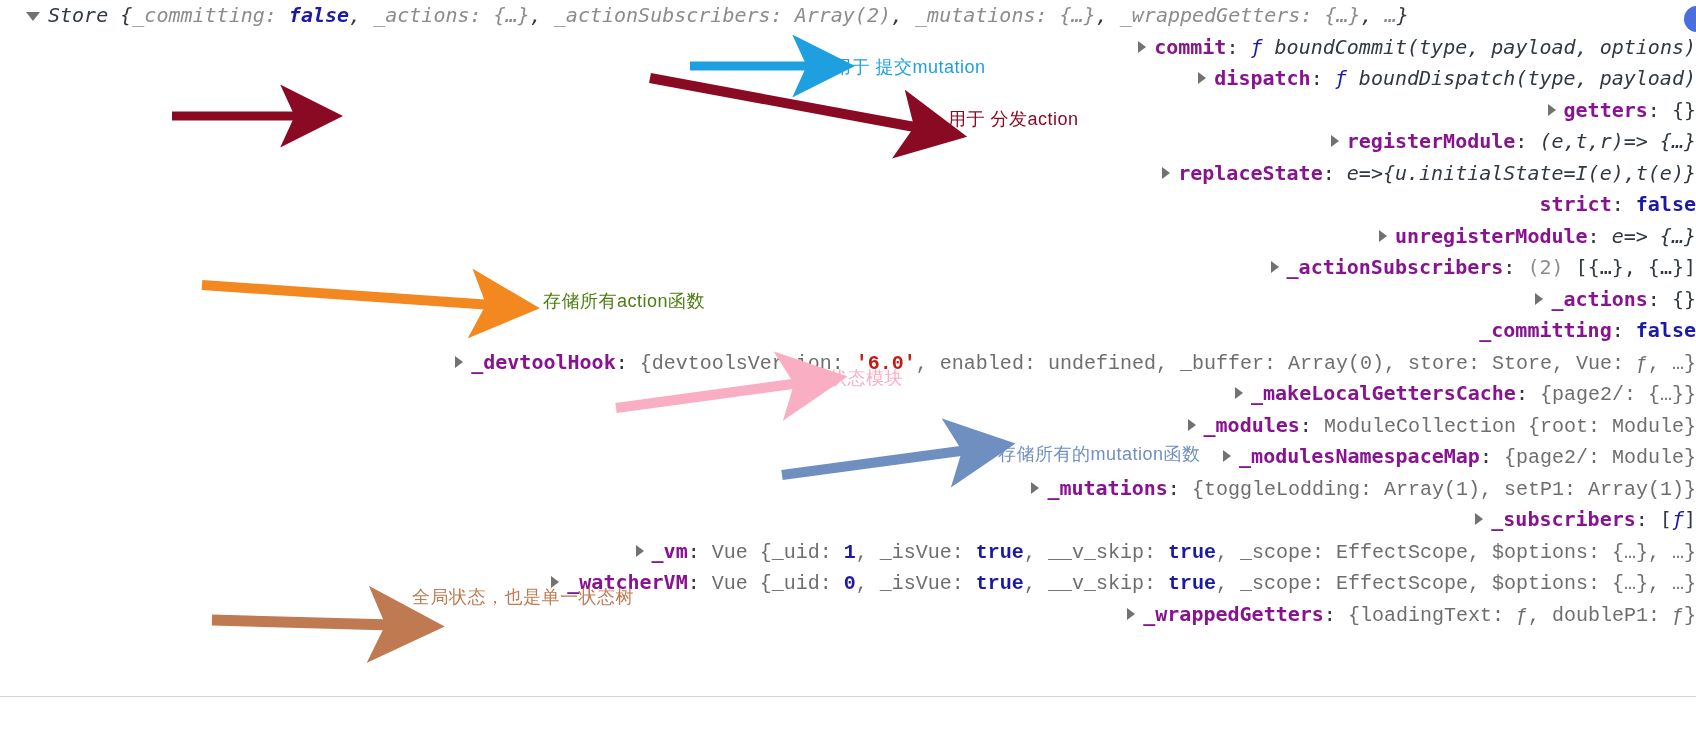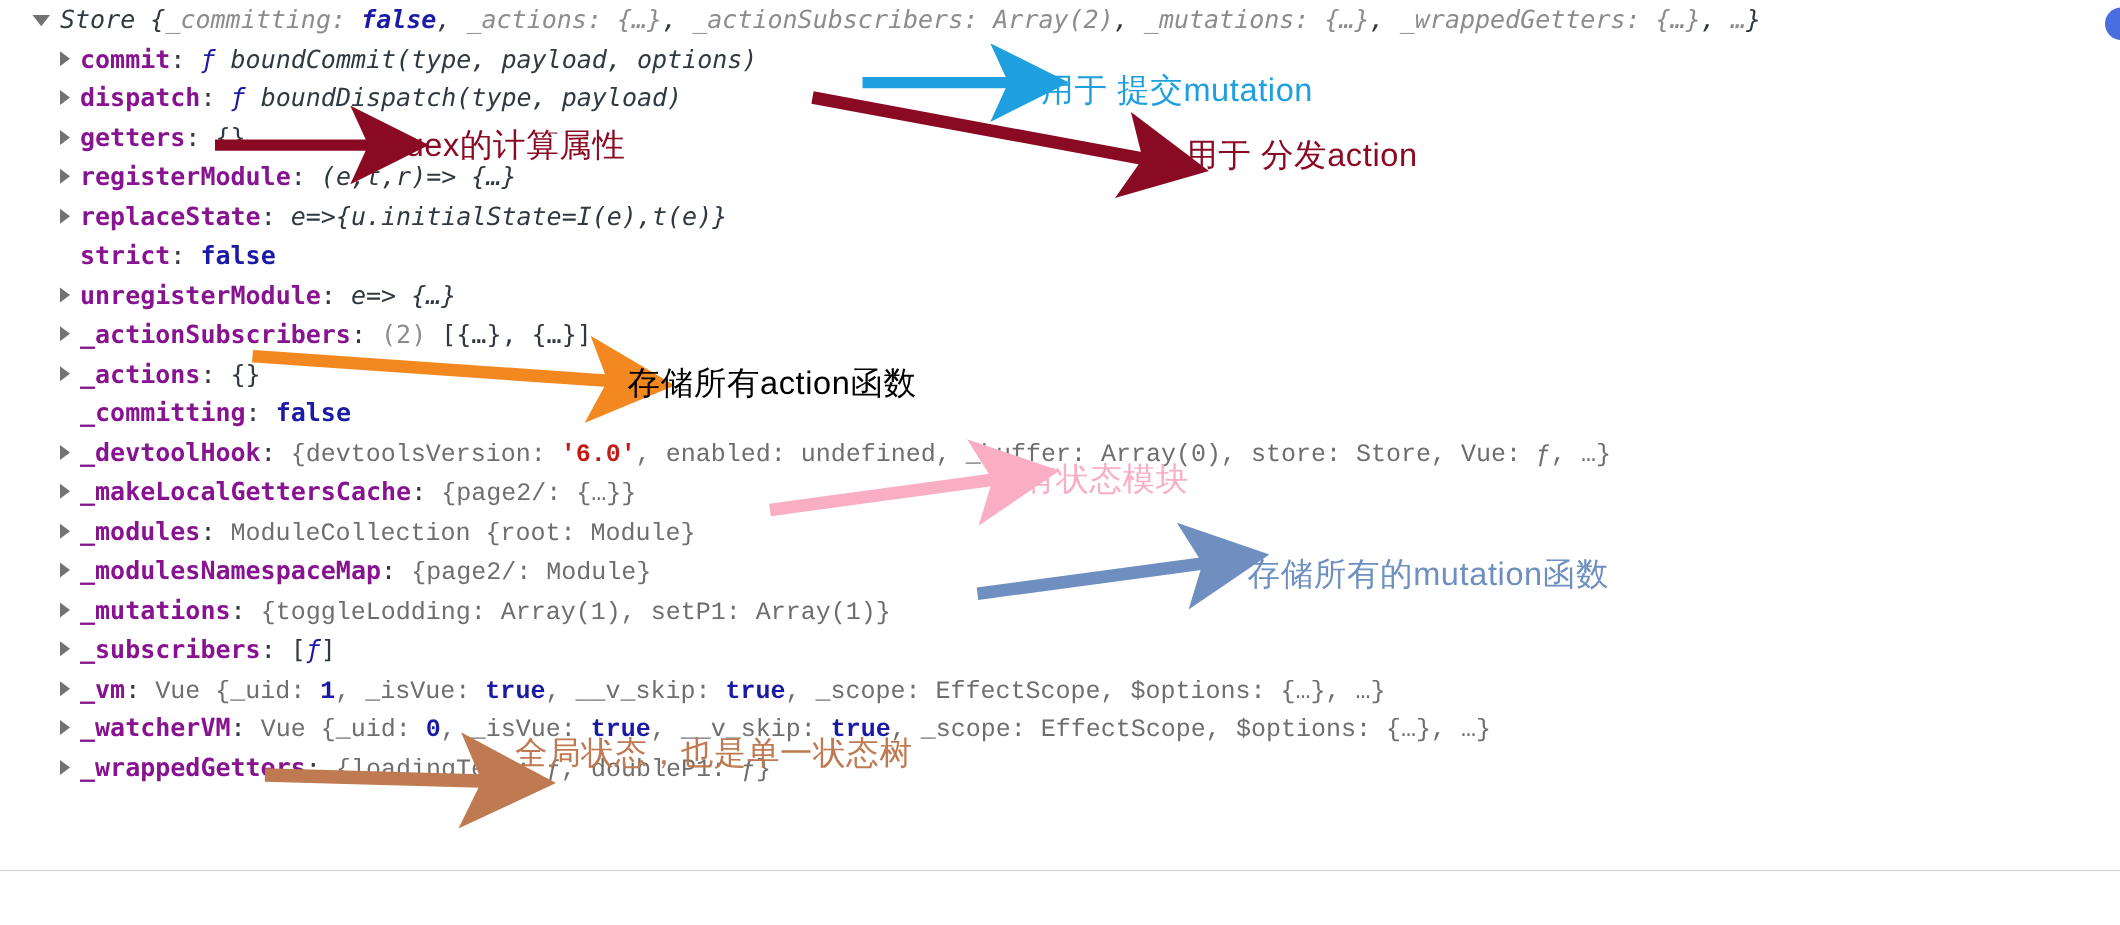--- a/index.html
+++ b/index.html
@@ -17,21 +17,21 @@
   .row{
     position:relative;
     height:31.5px;
     line-height:31.5px;
     white-space:nowrap;
     font-size:20px;
     padding-left:26px;
     color:#303942;
   }
   .row.root{padding-left:26px;font-style:italic;}
-  .row.child{padding-left:48px;}
+  .row.child{padding-left:48px;text-align:right;}
 
   
   .tri{
     display:inline-block;
     width:0;height:0;
     border-left:8px solid #727272;
     border-top:6px solid transparent;
     border-bottom:6px solid transparent;
     vertical-align:middle;
     margin-right:8px;
@@ -82,21 +82,21 @@
   }
 
   
   #overlay{
     position:absolute;left:0;top:0;width:1696px;height:740px;
     pointer-events:none;
   }
   .anno-text{
     position:absolute;
     font-family:"Liberation Sans","DejaVu Sans",sans-serif;
-    font-size:26px;
+    font-size:18px;
     white-space:nowrap;
     letter-spacing:0.5px;
   }
 </style>
 </head>
 <body>
 
 <div id="console">
 
   <div class="row root">
@@ -166,18 +166,17 @@
   <line x1="616" y1="408" x2="800" y2="383" stroke="#f9aec3" stroke-width="10" marker-end="url(#ah-pink)"></line>
 
   <line x1="782" y1="475" x2="968" y2="450" stroke="#6f8fc0" stroke-width="10" marker-end="url(#ah-steel)"></line>
 
   <line x1="212" y1="620" x2="392" y2="625" stroke="#bf7a52" stroke-width="11" marker-end="url(#ah-brown)"></line>
 </svg>
 
 <div id="anno-host" style="position:absolute;left:0;top:0;width:1696px;height:740px;pointer-events:none;">
     <div class="anno-text" style="left: 833px; top: 55px; color: rgb(30, 159, 224);">用于 提交mutation</div>
     <div class="anno-text" style="left: 948px; top: 107px; color: rgb(139, 10, 35);">用于 分发action</div>
-    <div class="anno-text" style="left: 311px; top: 99px; color: rgb(139, 10, 35);">vuex的计算属性</div>
-    <div class="anno-text" style="left: 502px; top: 289px; color: #000000;">存储所有action函数</div>
+    <div class="anno-text" style="left: 543px; top: 289px; color: #4d7c0f;">存储所有action函数</div>
     <div class="anno-text" style="left: 792px; top: 366px; color: rgb(249, 174, 195);">所有状态模块</div>
     <div class="anno-text" style="left: 998px; top: 442px; color: rgb(111, 143, 192);">存储所有的mutation函数</div>
     <div class="anno-text" style="left: 412px; top: 585px; color: rgb(191, 122, 82);">全局状态，也是单一状态树</div>
   </div>
 
 </body></html>

